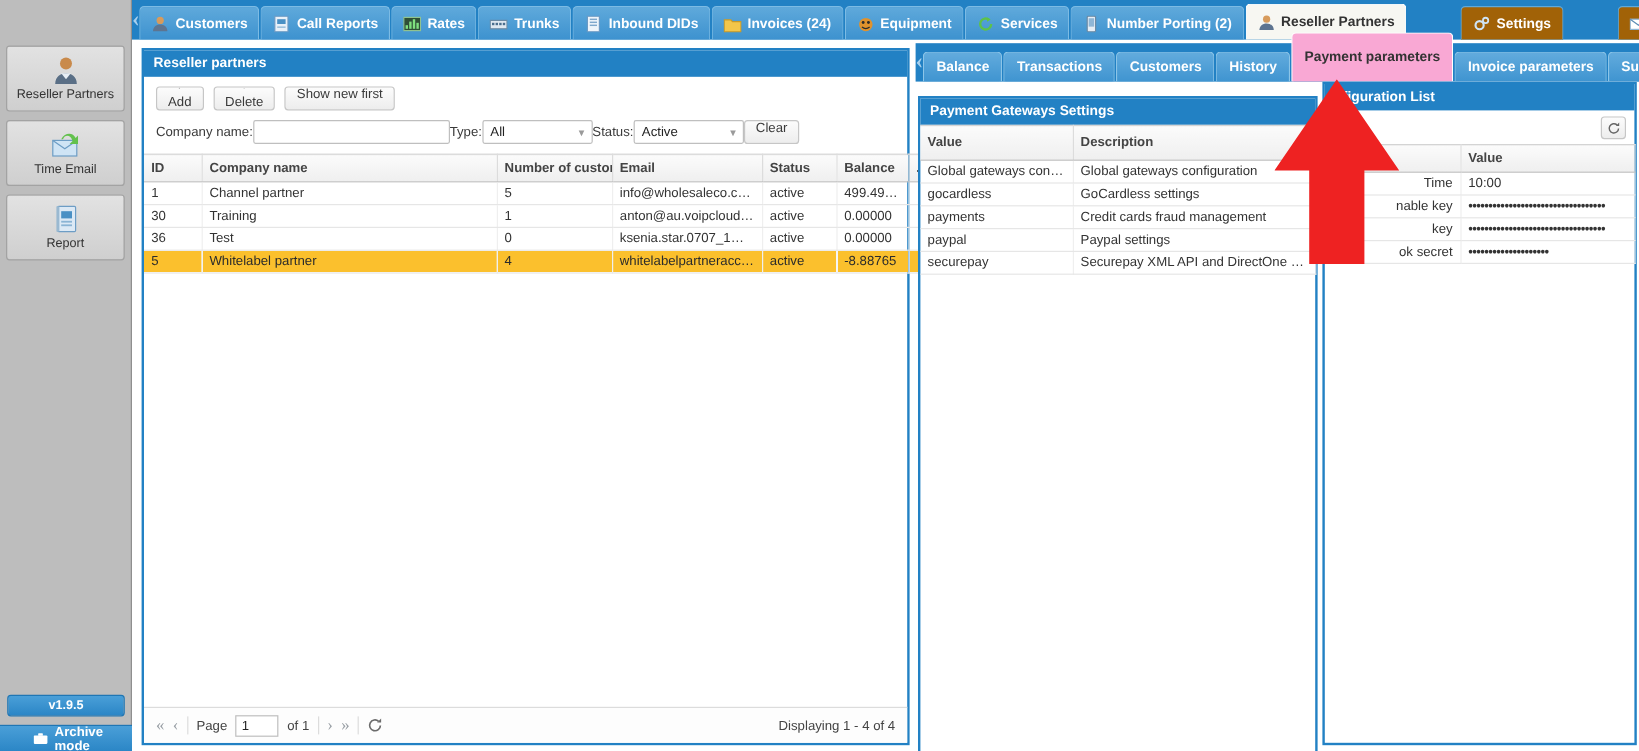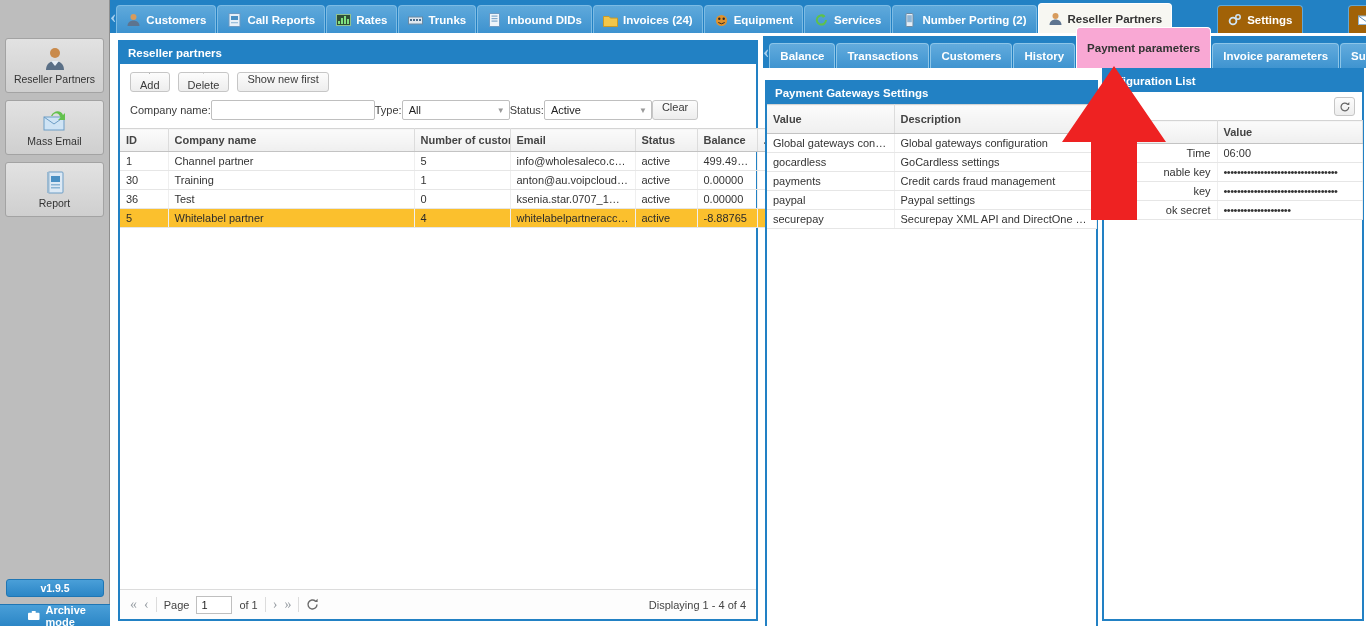--- a/index.html
+++ b/index.html
@@ -120,21 +120,21 @@
     font-size: 11px; color:#3a3a3a;
     display:flex; align-items:center; gap:5px; cursor:pointer;flex-direction:column;
   }
   .filterbar { display:flex; align-items:center; gap:0; padding: 4px 10px 8px 10px; font-size:11px; }
   .fld-lbl { color:#3a3a3a; }
   .txtinput {
     height: 20px; width: 164px; background:#fff; border:1px solid #bfbfbf; border-radius:2px;
     padding: 0 5px; font-size:11px; color:#222; font-family:"Liberation Sans", sans-serif;
   }
   .combo {
-    height:20px; width:108px; background:#fff; border:1px solid #bfbfbf; border-radius:2px;
+    height:20px; width:92px; background:#fff; border:1px solid #bfbfbf; border-radius:2px;
     display:flex; align-items:center; justify-content:space-between;
     padding: 0 4px 0 6px; font-size:11px; color:#222; cursor:pointer;
   }
   .combo .caret { color:#9a9a9a; font-size:8px; }
 
   
   .grid { width:100%; border-collapse: collapse; table-layout: fixed; }
   .grid th {
     background: linear-gradient(to bottom,#fbfbfb 0%,#efefef 100%);
     border-top:1px solid #d4d4d4; border-bottom:1px solid #c3c3c3;
@@ -189,21 +189,21 @@
       </svg>
       <span class="lbl">Reseller Partners</span>
     </div>
 
     <div class="side-btn">
       <svg class="side-ico" viewBox="0 0 26 25">
         <rect x="2" y="9" width="20" height="13" fill="#cfe4f5" stroke="#6d9dc5"></rect>
         <path d="M2 9l10 7 10-7" fill="none" stroke="#6d9dc5"></path>
         <path d="M9 8c3-6 10-6 12-1l2-2 0 7-7 0 2.5-2.5C17 4 12 4 10.5 8z" fill="#63c14d"></path>
       </svg>
-      <span class="lbl">Mass Email</span>
+      <span class="lbl">Time Email</span>
     </div>
 
     <div class="side-btn">
       <svg class="side-ico" viewBox="0 0 26 25">
         <rect x="6" y="2" width="15" height="21" rx="1" fill="#dce9f5" stroke="#6d9dc5"></rect>
         <rect x="9" y="6" width="9" height="6" fill="#4a90c4"></rect>
         <rect x="9" y="14" width="9" height="1.5" fill="#8ab4d4"></rect>
         <rect x="9" y="17" width="9" height="1.5" fill="#8ab4d4"></rect>
         <rect x="5" y="2" width="2.5" height="21" fill="#9ab9d1"></rect>
       </svg>
@@ -519,21 +519,21 @@
         </colgroup>
       <thead>
         <tr>
           <th></th>
           <th>Value</th>
         </tr>
       </thead>
       <tbody>
         <tr>
           <td style="text-align:right">Time</td>
-          <td>06:00</td>
+          <td>10:00</td>
         </tr>
         <tr>
           <td style="text-align:right">nable key</td>
           <td class="dots">••••••••••••••••••••••••••••••••••</td>
         </tr>
         <tr>
           <td style="text-align:right">key</td>
           <td class="dots">••••••••••••••••••••••••••••••••••</td>
         </tr>
         <tr>

